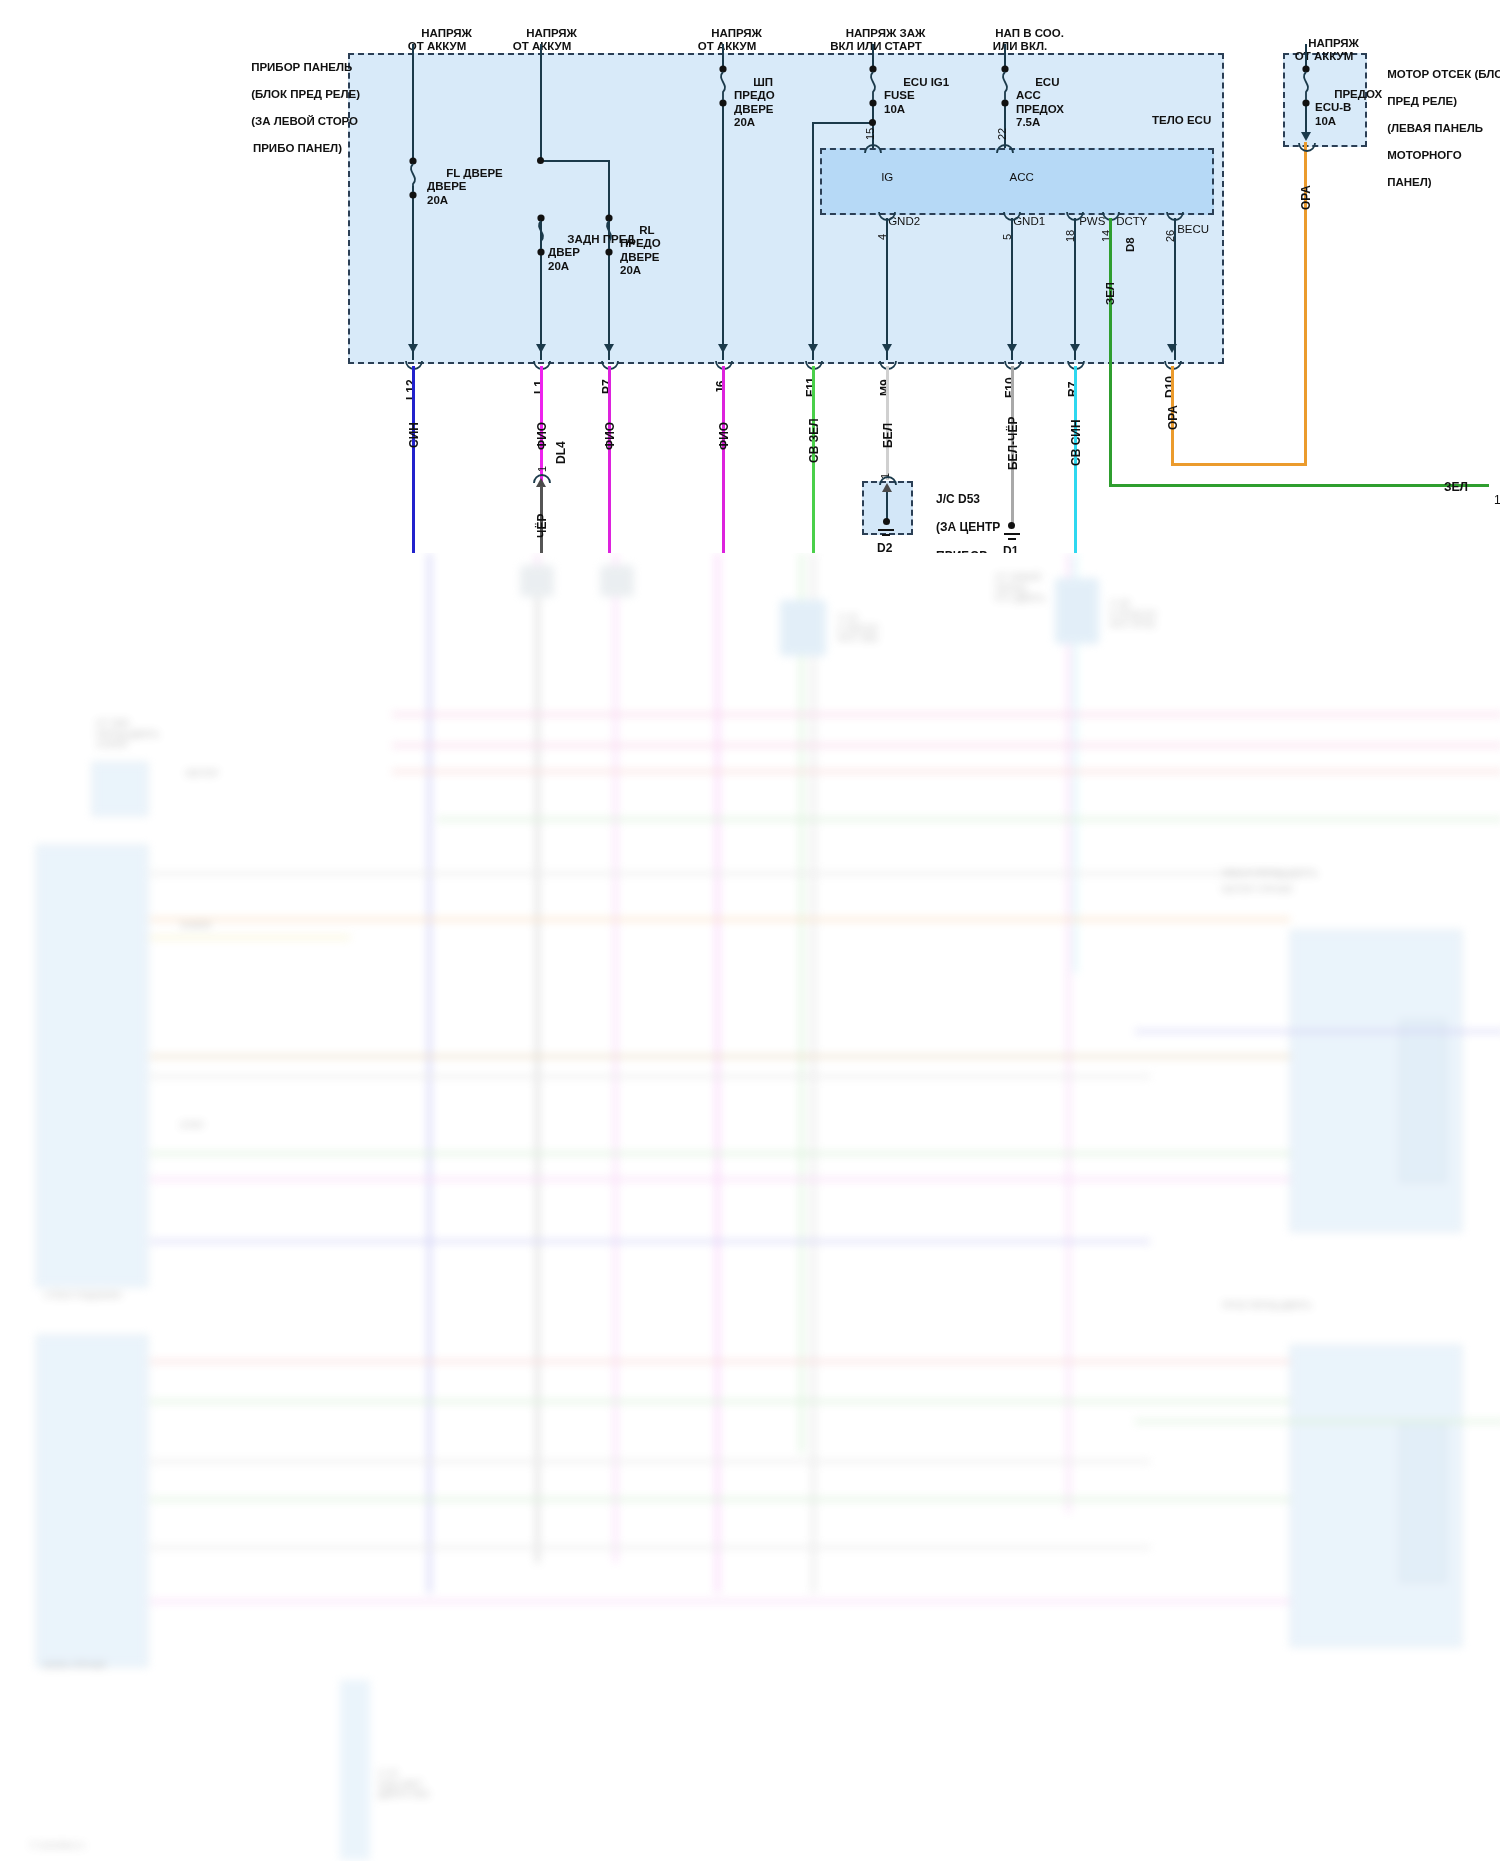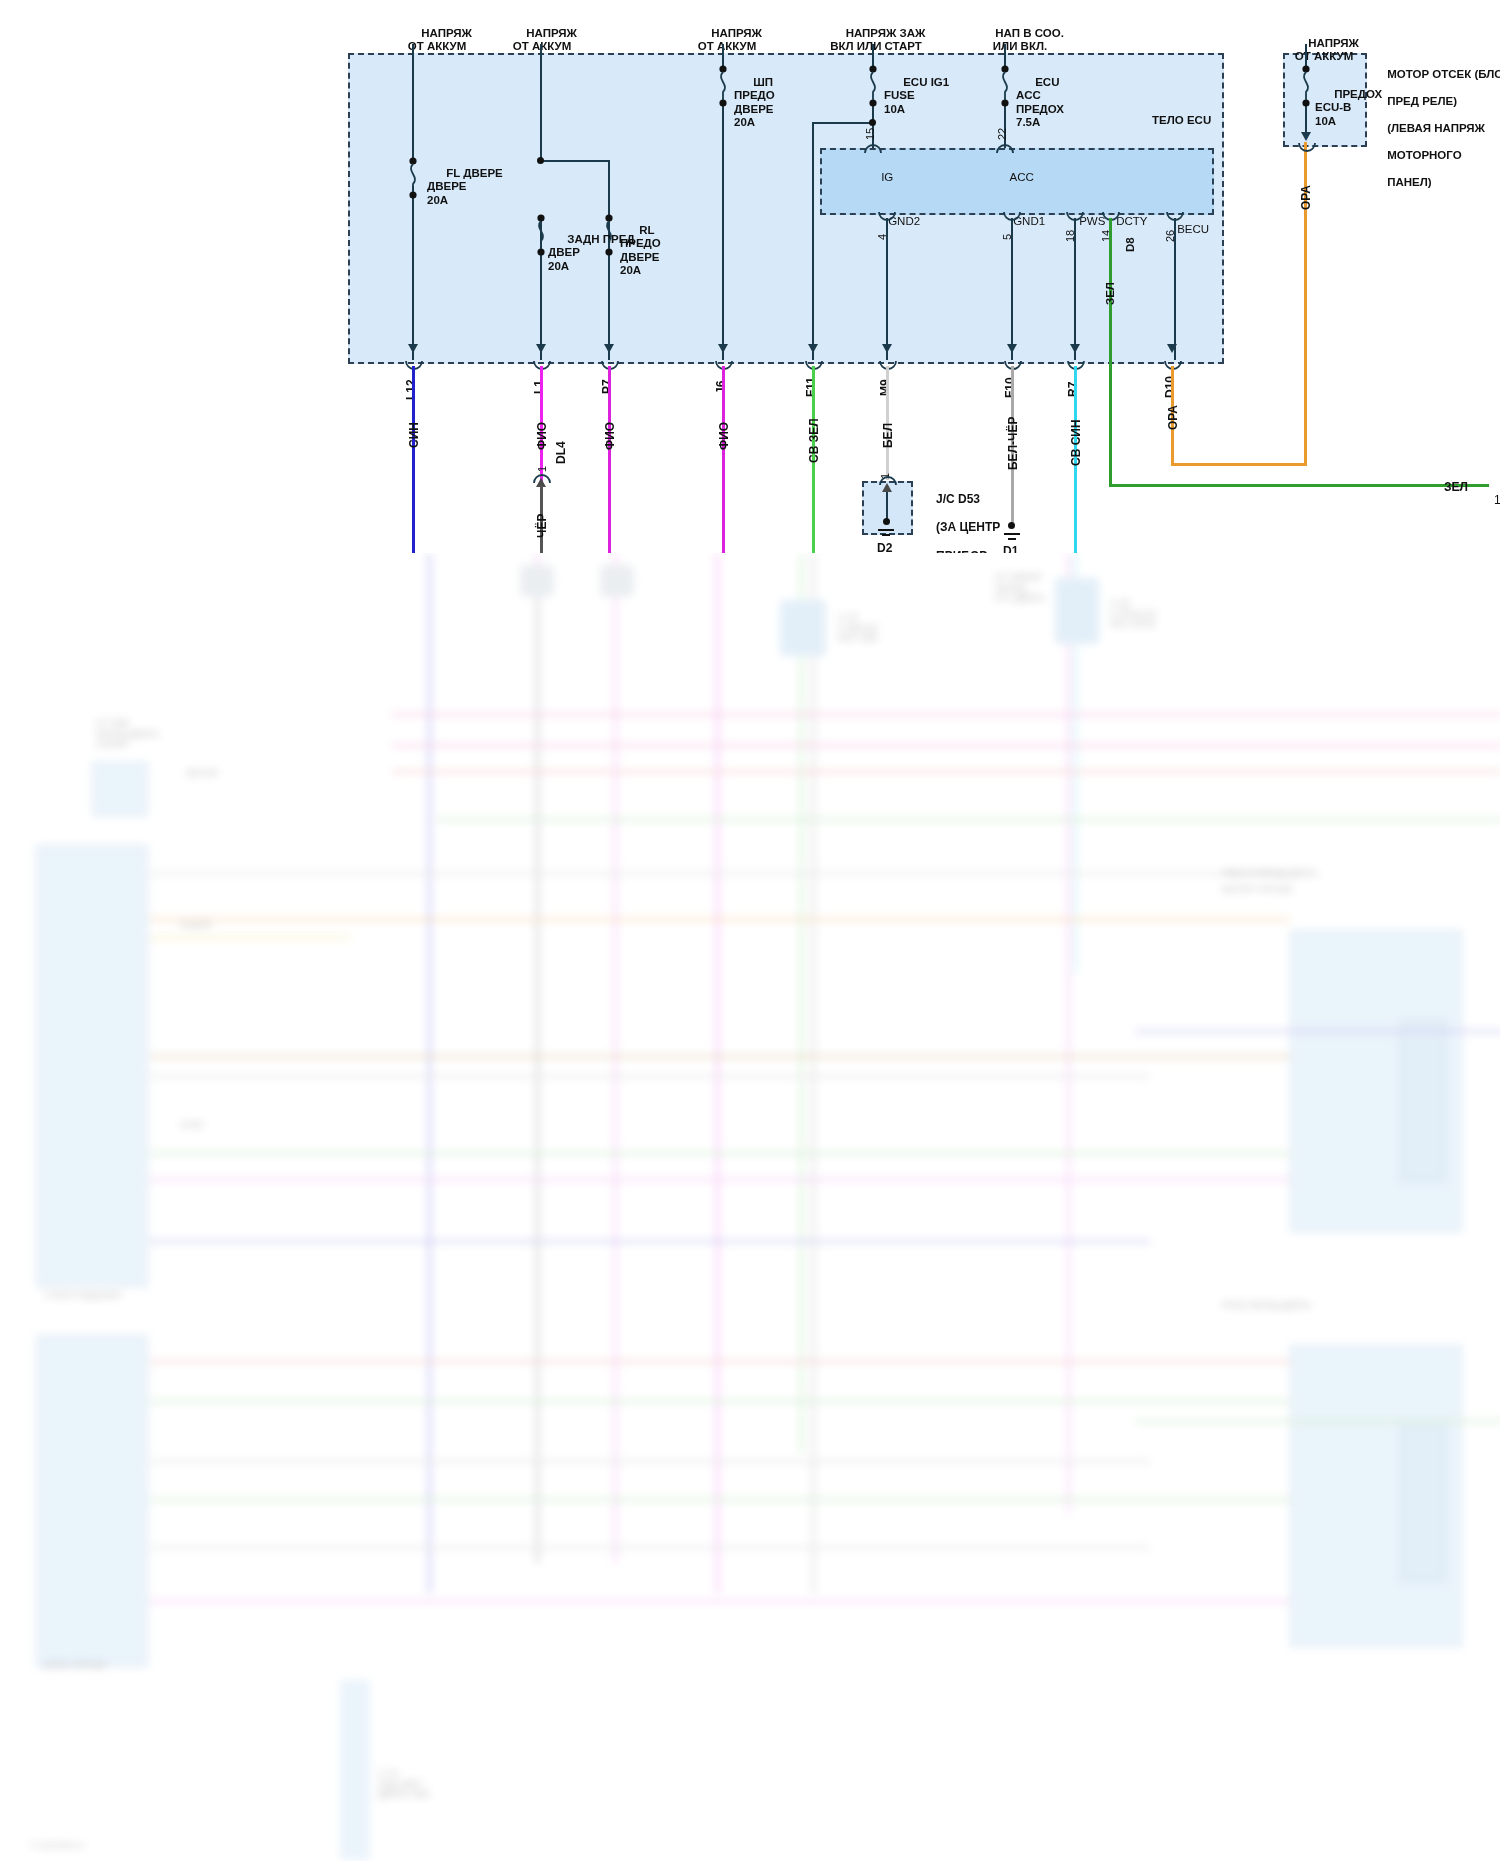--- a/index.html
+++ b/index.html
@@ -134,26 +134,32 @@
 
   <div class="frame-left"></div>
   <div class="frame-right"></div>
   <div class="frame-bottom"></div>
   <div class="frame-top-edge"></div>
 
   <div id="sharp">
 
     <div class="fusebox" style="left:348px;top:53px;width:872px;height:307px;"></div>
 
+    <div class="txt" style="left:232px;top:47px;width:110px;font-size:11.5px;font-weight:bold;text-align:right;">
+      <span>ПРИБОР ПАНЕЛЬ</span><br>
+      <span>(БЛОК ПРЕД РЕЛЕ)</span><br>
+      <span>(ЗА ЛЕВОЙ СТОРО</span><br>
+      <span>ПРИБО ПАНЕЛ)</span>
+    </div>
 
     <div class="fusebox" style="left:1283px;top:53px;width:80px;height:90px;"></div>
     <div class="txt" style="left:1368px;top:54px;font-size:11.5px;font-weight:bold;">
       <span>МОТОР ОТСЕК (БЛОК</span><br>
       <span>ПРЕД РЕЛЕ)</span><br>
-      <span>(ЛЕВАЯ НАПРЯЖ</span><br>
+      <span>(ЛЕВАЯ ПАНЕЛЬ</span><br>
       <span>МОТОРНОГО</span><br>
       <span>ПАНЕЛ)</span>
     </div>
 
     <div class="txt" style="left:382px;top:13px;width:110px;font-size:11.5px;font-weight:bold;text-align:center;">
       <span>НАПРЯЖ</span><br><span>ОТ АККУМ</span>
     </div>
     <div class="txt" style="left:487px;top:13px;width:110px;font-size:11.5px;font-weight:bold;text-align:center;">
       <span>НАПРЯЖ</span><br><span>ОТ АККУМ</span>
     </div>

